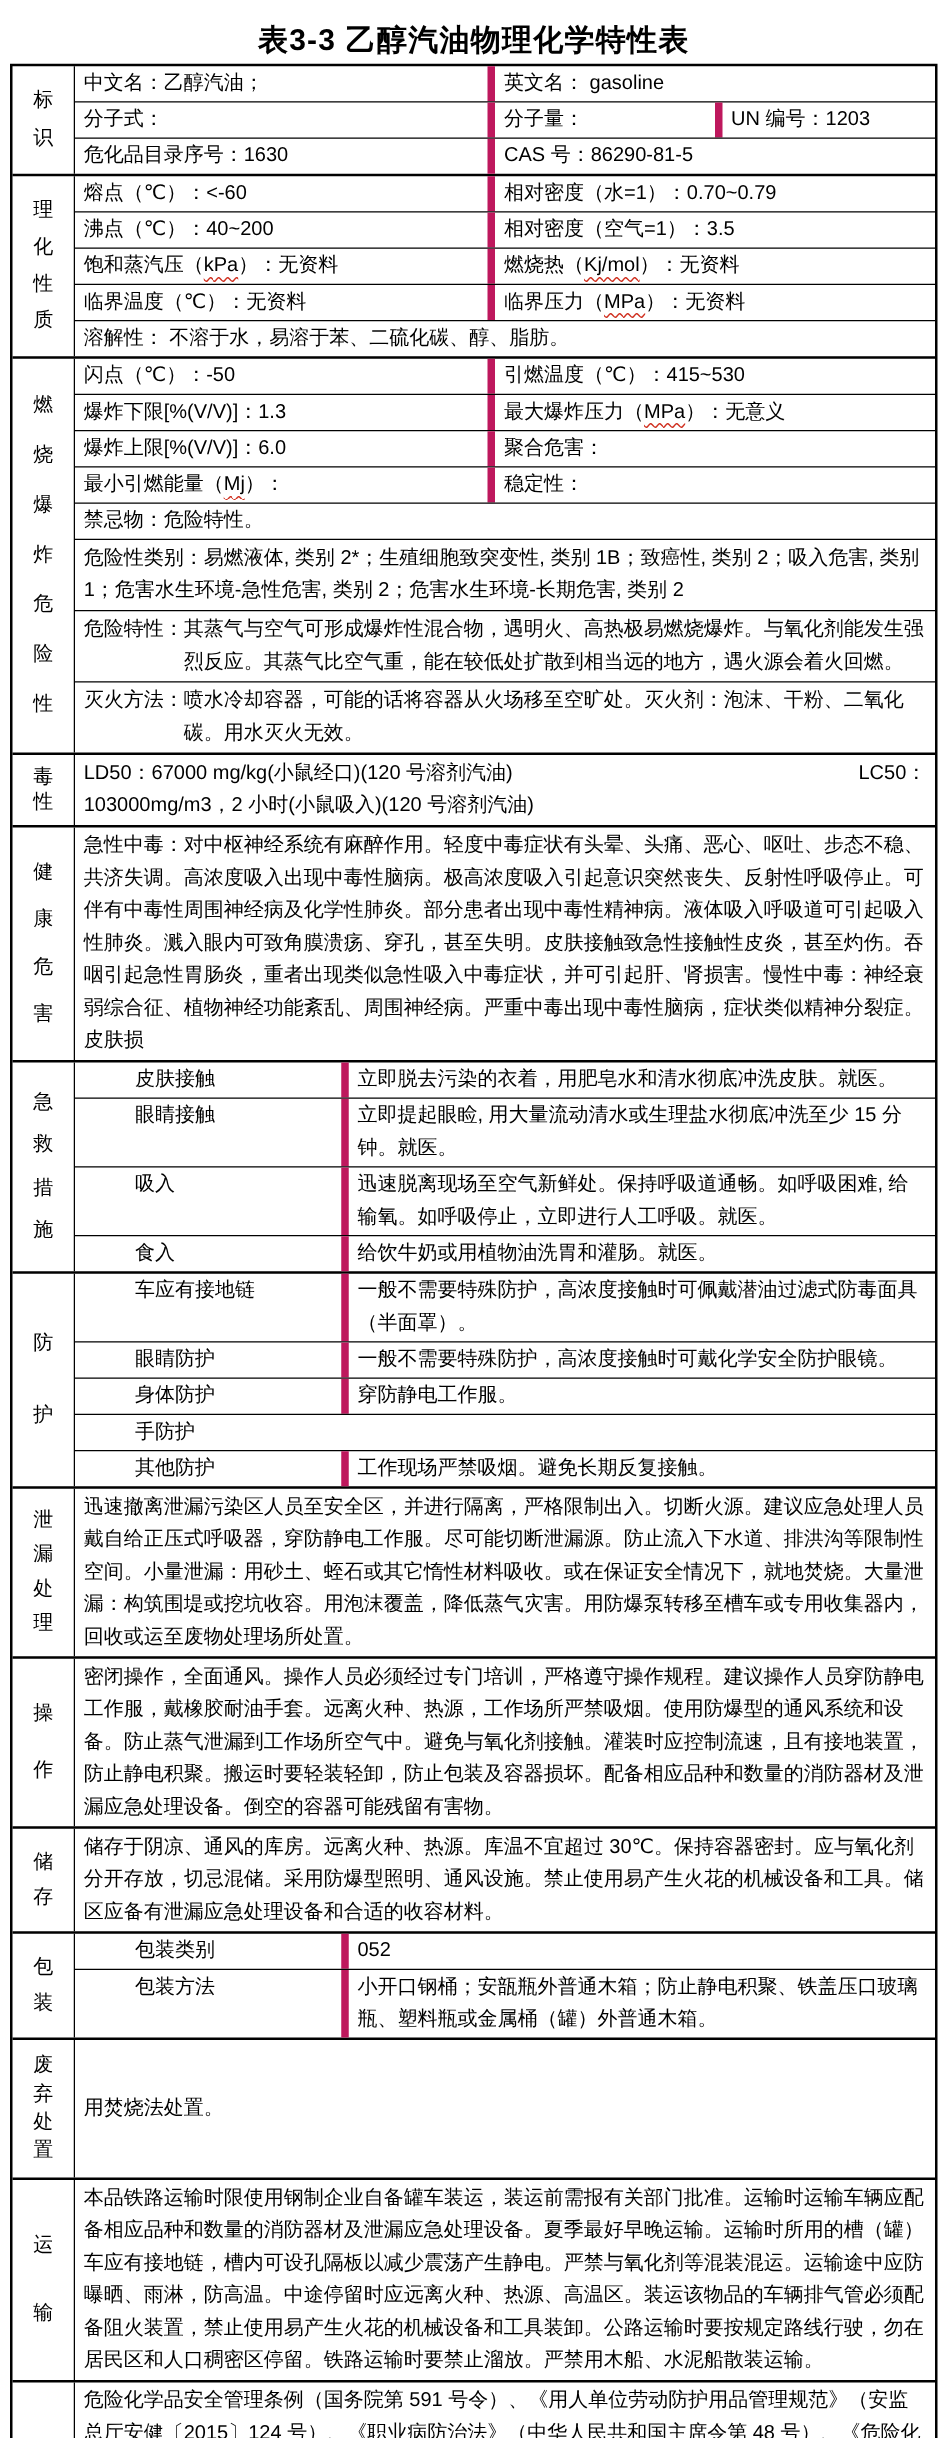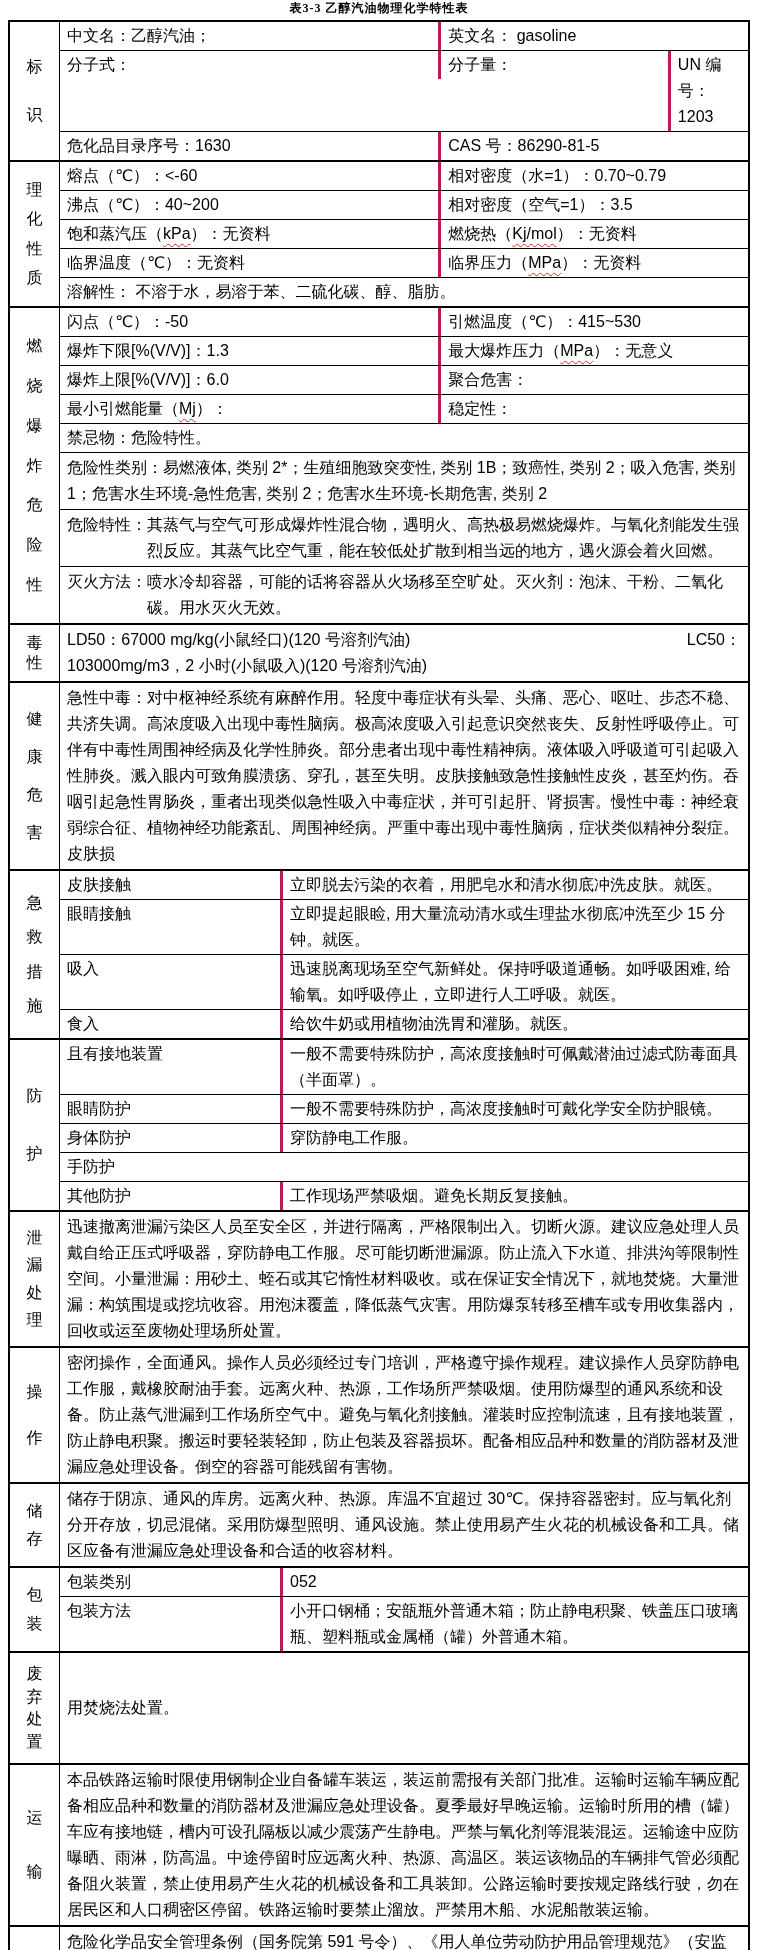--- a/index.html
+++ b/index.html
@@ -3,22 +3,22 @@
 <meta charset="utf-8">
 <style>
   html,body{margin:0;padding:0;background:#fff;}
   body{
     width:758px;min-height:1950px;
     font-family:"Liberation Sans","DejaVu Sans",sans-serif;
     color:#000;
     -webkit-font-smoothing:antialiased;
   }
   .page-title{
-    text-align:center;font-weight:bold;font-size:12px;
-    padding:0 0 3px 0;letter-spacing:1px;font-family:Liberation Serif, serif;
+    text-align:center;font-weight:bold;font-size:24px;
+    padding:16px 0 3px 0;letter-spacing:1px;
   }
   .tbl{
     margin:0 8px 0 8px;
     border:2px solid #000;
     background:#fff;
   }
   .sec{display:flex;align-items:stretch;}
   .sec + .sec{border-top:2px solid #000;}
   .cat{
     width:49px;flex:0 0 49px;
@@ -28,25 +28,25 @@
   }
   .vch{display:block;line-height:1;}
   .body{flex:1;display:flex;flex-direction:column;min-width:0;}
   .row{display:flex;align-items:flex-start;flex:1;}
   .row + .row{border-top:1px solid #000;}
   .cell{
     padding:1px 7px;font-size:16px;line-height:26px;
     box-sizing:border-box;min-height:26px;
     overflow-wrap:break-word;
   }
-  .cell + .cell{border-left:3px solid #be185d;margin-left:48px;}
+  .cell + .cell{border-left:6px solid #be185d;}
   .grow{flex:1;min-width:0;}
   .wL{width:48%;flex:0 0 48%;}
   .w2{width:26.4%;flex:0 0 26.4%;}
-  .wS{width:172px;flex:0 0 172px;display:flex;align-items:center;}
+  .wS{width:172px;flex:0 0 172px;display:flex;align-items:center;margin-left:41px;}
   .para{padding:2px 7px;}
   .hang{padding-left:87px;text-indent:-80px;}
   .wavy{
     text-decoration:underline;
     text-decoration-style:wavy;
     text-decoration-color:#d03020;
     text-decoration-thickness:1px;
     text-underline-offset:4px;
   }
   .toxline{display:flex;justify-content:space-between;}
@@ -212,21 +212,21 @@
     </div>
   </div>
 
   <div class="sec">
     <div class="cat">
         <span class="vch">防</span>
         <span class="vch">护</span>
       </div>
     <div class="body">
       <div class="row">
-        <div class="cell wS">且有接地装置</div>
+        <div class="cell wS">车应有接地链</div>
         <div class="cell grow">一般不需要特殊防护，高浓度接触时可佩戴潜油过滤式防毒面具（半面罩）。</div>
       </div>
       <div class="row">
         <div class="cell wS">眼睛防护</div>
         <div class="cell grow">一般不需要特殊防护，高浓度接触时可戴化学安全防护眼镜。</div>
       </div>
       <div class="row">
         <div class="cell wS">身体防护</div>
         <div class="cell grow">穿防静电工作服。</div>
       </div>

